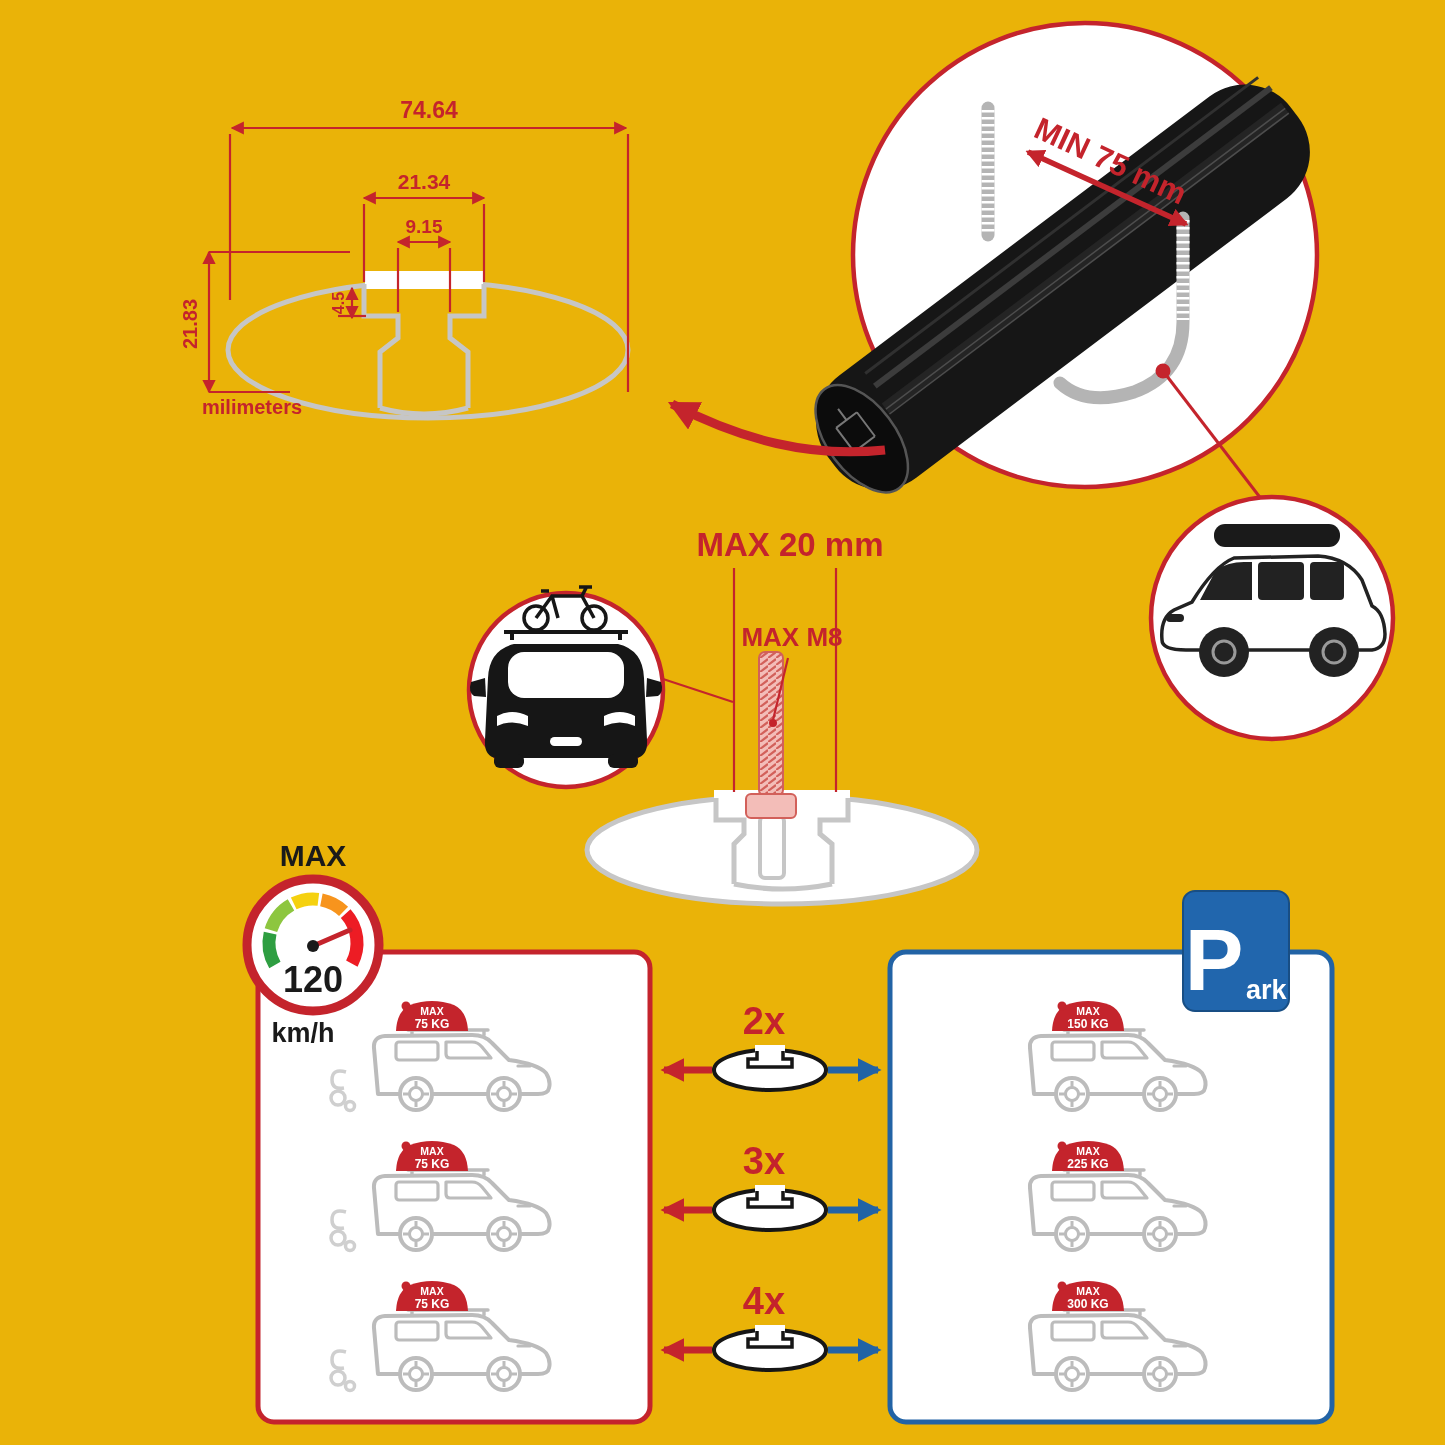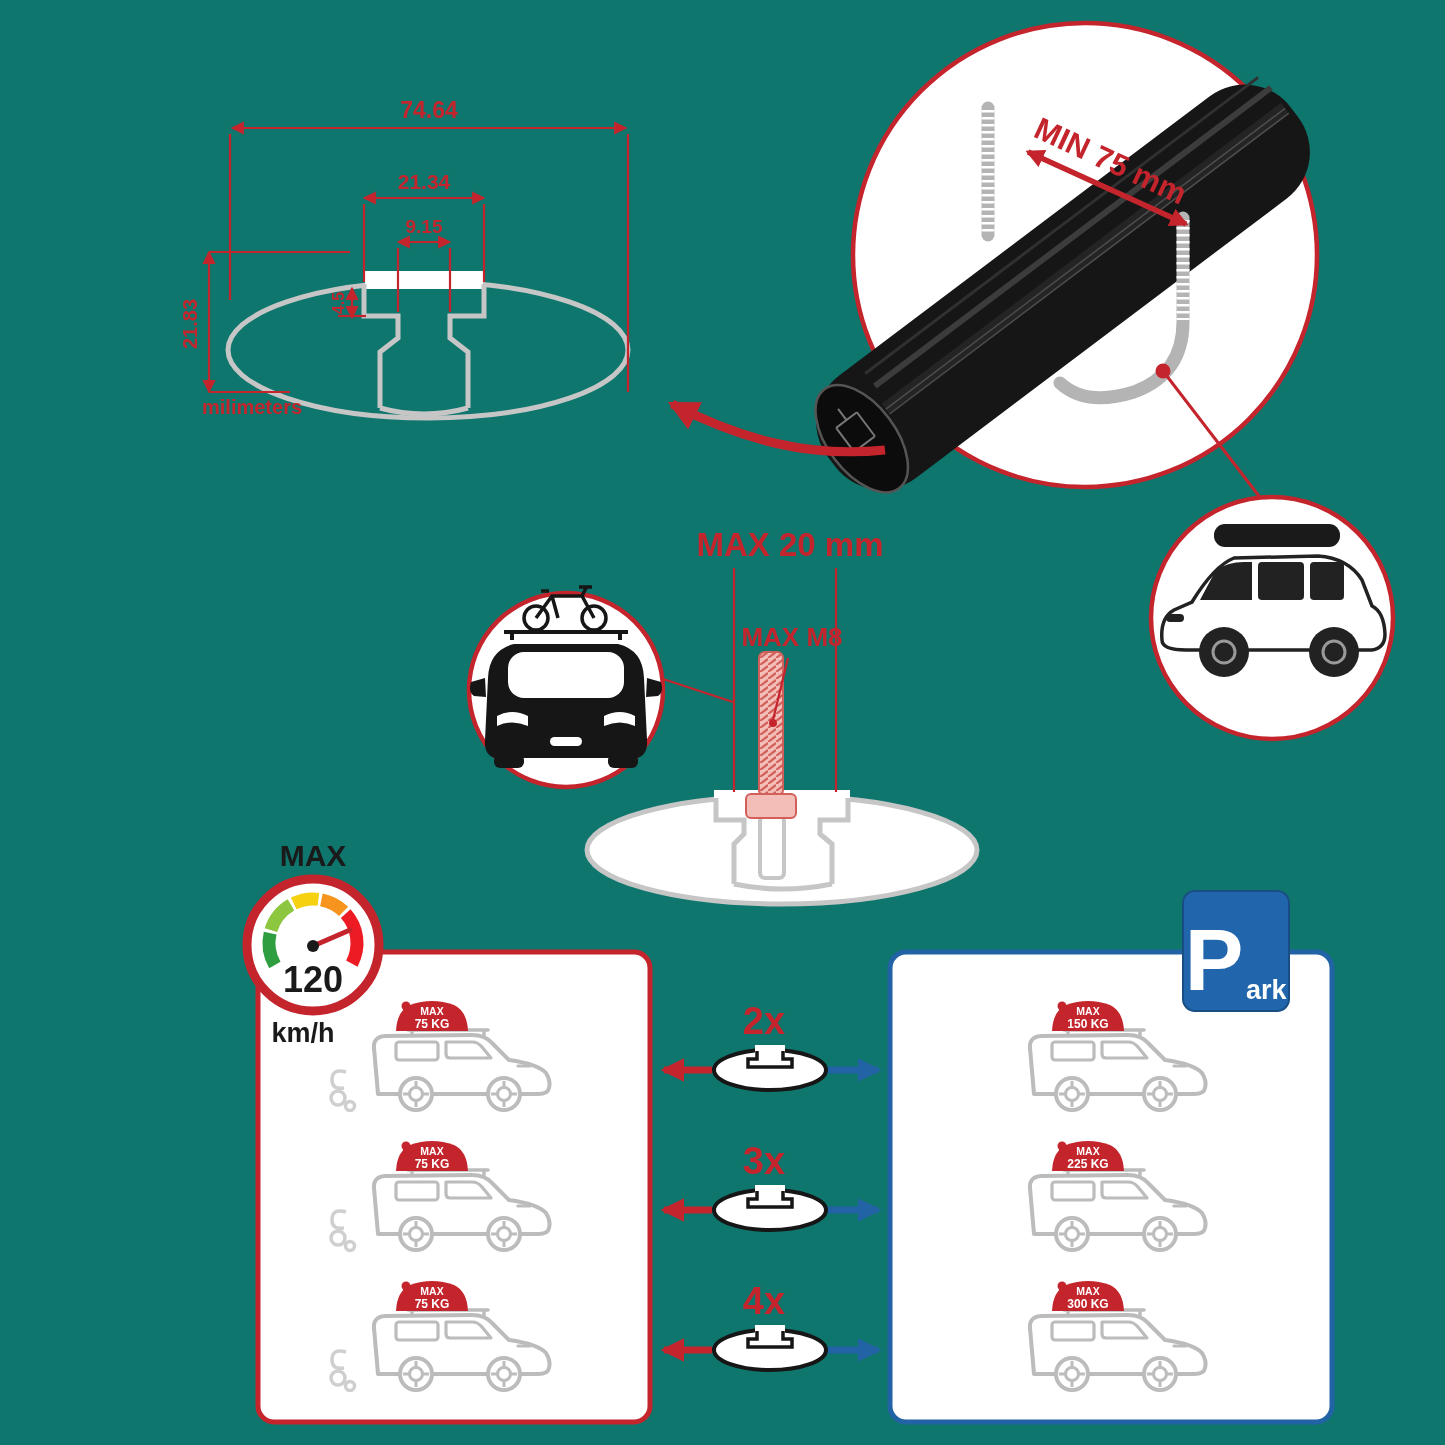--- a/index.html
+++ b/index.html
@@ -1,16 +1,16 @@
 <!DOCTYPE html>
 <html><head>
 <meta charset="utf-8">
 <style>
   html,body{margin:0;padding:0;background:#ffffff;}
-  .canvas{position:relative;width:1445px;height:1445px;background:#0f766e;overflow:hidden;
+  .canvas{position:relative;width:1445px;height:1445px;background:#eab308;overflow:hidden;
           font-family:"Liberation Sans","DejaVu Sans",sans-serif;}
   svg text{font-family:"Liberation Sans","DejaVu Sans",sans-serif;}
   .red-t{fill:#c4242c;font-weight:bold;}
   .blk-t{fill:#1a1a1a;font-weight:bold;}
   .white-t{fill:#ffffff;font-weight:bold;}
 </style>
 </head>
 <body>
 
 <div class="canvas">

